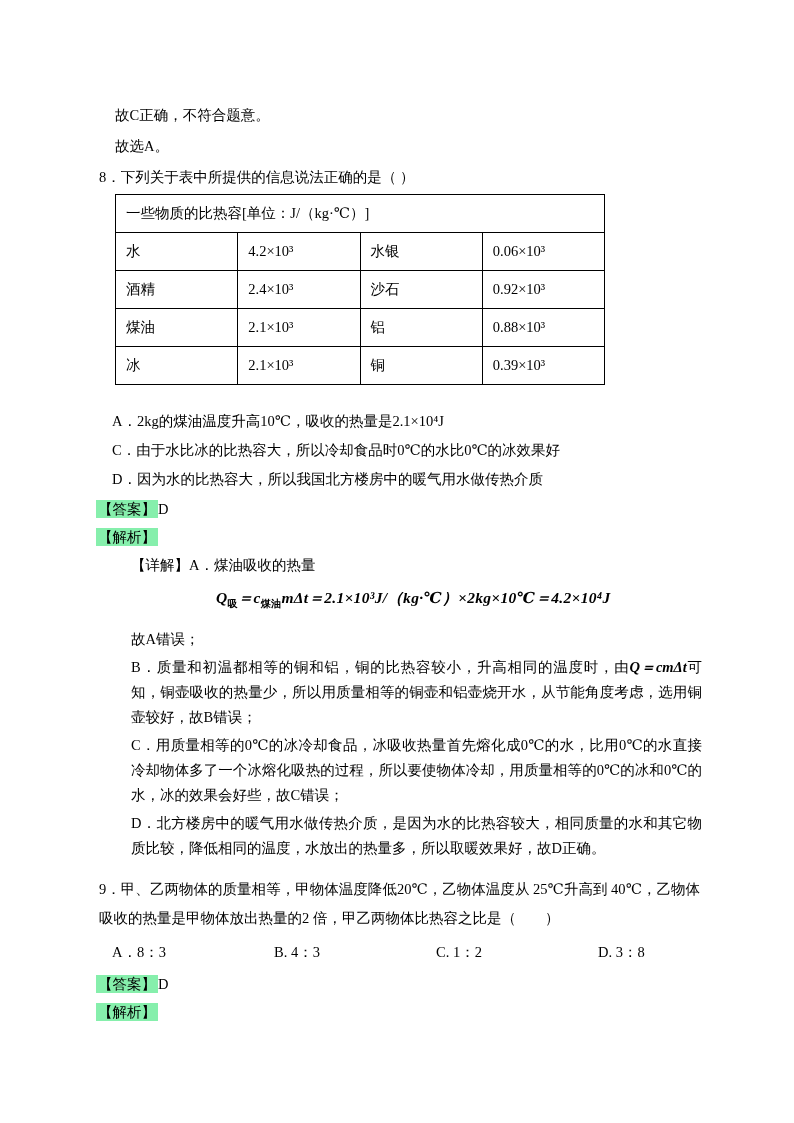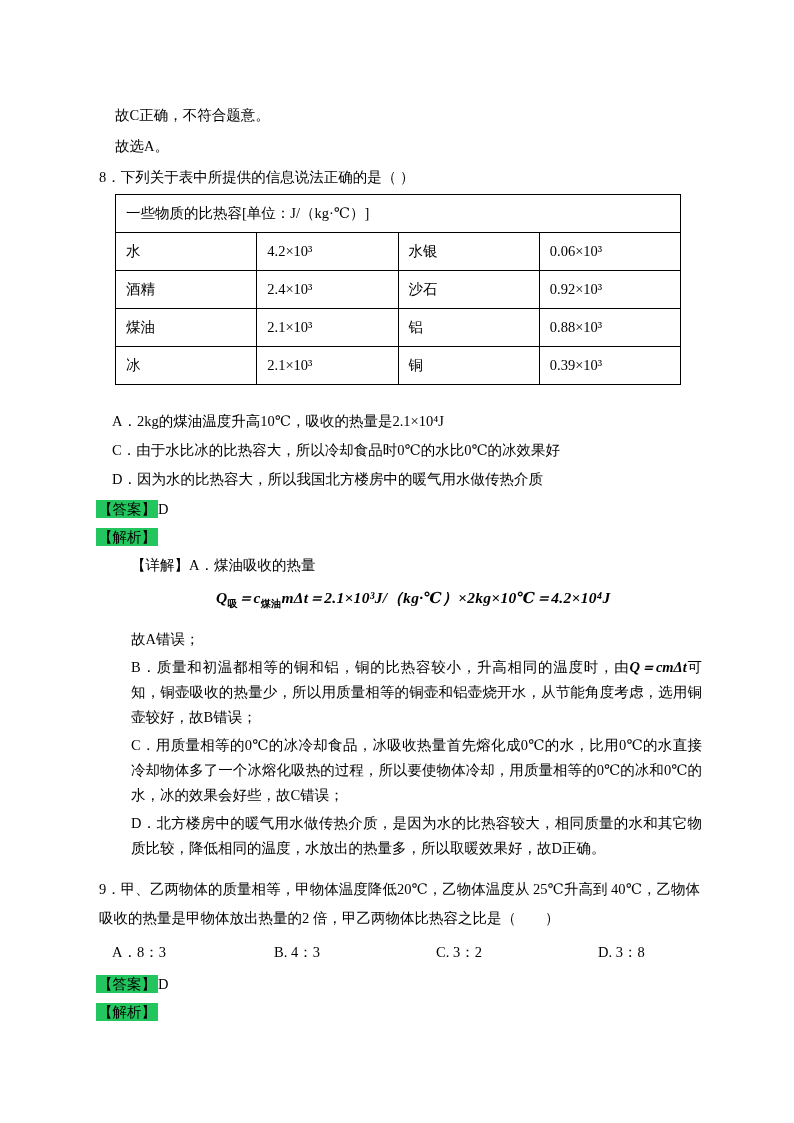--- a/index.html
+++ b/index.html
@@ -11,37 +11,37 @@
   .page{padding:104px 98px 0 96px;}
   p{margin:0;line-height:22px;}
   .gap{margin-bottom:9px;}
   .indent-sm{margin-left:19px;}
   .indent-detail{margin-left:35px;}
   .qstem{margin-left:3px;margin-bottom:6px;}
 
   table.sheet{
     border-collapse:collapse;
     margin:0 8px 26px 19px;
-    width:566px;
+    width:490px;
     table-layout:fixed;
   }
   table.sheet td{
     border:1px solid #000;
     padding:6px 10px;
     height:25px;
     font-size:14.5px;
     vertical-align:middle;
   }
   .c1{width:140px;} .c2{width:138px;} .c3{width:137px;} .c4{width:141px;}
 
   .optline{margin-left:16px;margin-bottom:8px;line-height:21px;}
 
   .ansline{margin-bottom:6px;line-height:22px;}
   .hl{
-    background:#22c55e;
+    background:#86efac;
     padding:1px 2px;
   }
   .expl{margin-left:35px;line-height:25px;margin-bottom:3px;text-align:justify;margin-right:-6px;}
   .formula{
     margin:6px 0 10px 120px;
     font-weight:bold;
     font-style:italic;
     font-size:15.5px;
     line-height:26px;
     letter-spacing:.3px;
@@ -106,18 +106,18 @@
 
   <p class="formula"><span>Q</span><sub>吸</sub><span>＝c</span><sub>煤油</sub><span>mΔt＝2.1×10³J/（kg·℃）×2kg×10℃＝4.2×10⁴J</span></p>
 
   <p class="expl">故A错误；</p>
   <p class="expl"><span>B．质量和初温都相等的铜和铝，铜的比热容较小，升高相同的温度时，由</span><span class="inl-f">Q＝cmΔt</span><span>可知，铜壶吸收的热量少，所以用质量相等的铜壶和铝壶烧开水，从节能角度考虑，选用铜壶较好，故B错误；</span></p>
   <p class="expl">C．用质量相等的0℃的冰冷却食品，冰吸收热量首先熔化成0℃的水，比用0℃的水直接冷却物体多了一个冰熔化吸热的过程，所以要使物体冷却，用质量相等的0℃的冰和0℃的水，冰的效果会好些，故C错误；</p>
   <p class="expl">D．北方楼房中的暖气用水做传热介质，是因为水的比热容较大，相同质量的水和其它物质比较，降低相同的温度，水放出的热量多，所以取暖效果好，故D正确。</p>
 
   <p class="q9stem">9．甲、乙两物体的质量相等，甲物体温度降低20℃，乙物体温度从 25℃升高到 40℃，乙物体吸收的热量是甲物体放出热量的2 倍，甲乙两物体比热容之比是（　　）</p>
 
-  <p class="q9opts"><span>A．8：3</span><span>B. 4：3</span><span>C. 3：2</span><span>D. 3：8</span></p>
+  <p class="q9opts"><span>A．8：3</span><span>B. 4：3</span><span>C. 1：2</span><span>D. 3：8</span></p>
 
   <p class="ansline"><span class="hl">【答案】</span><span>D</span></p>
   <p class="ansline"><span class="hl">【解析】</span></p>
 
 </div>
 
 </body></html>

